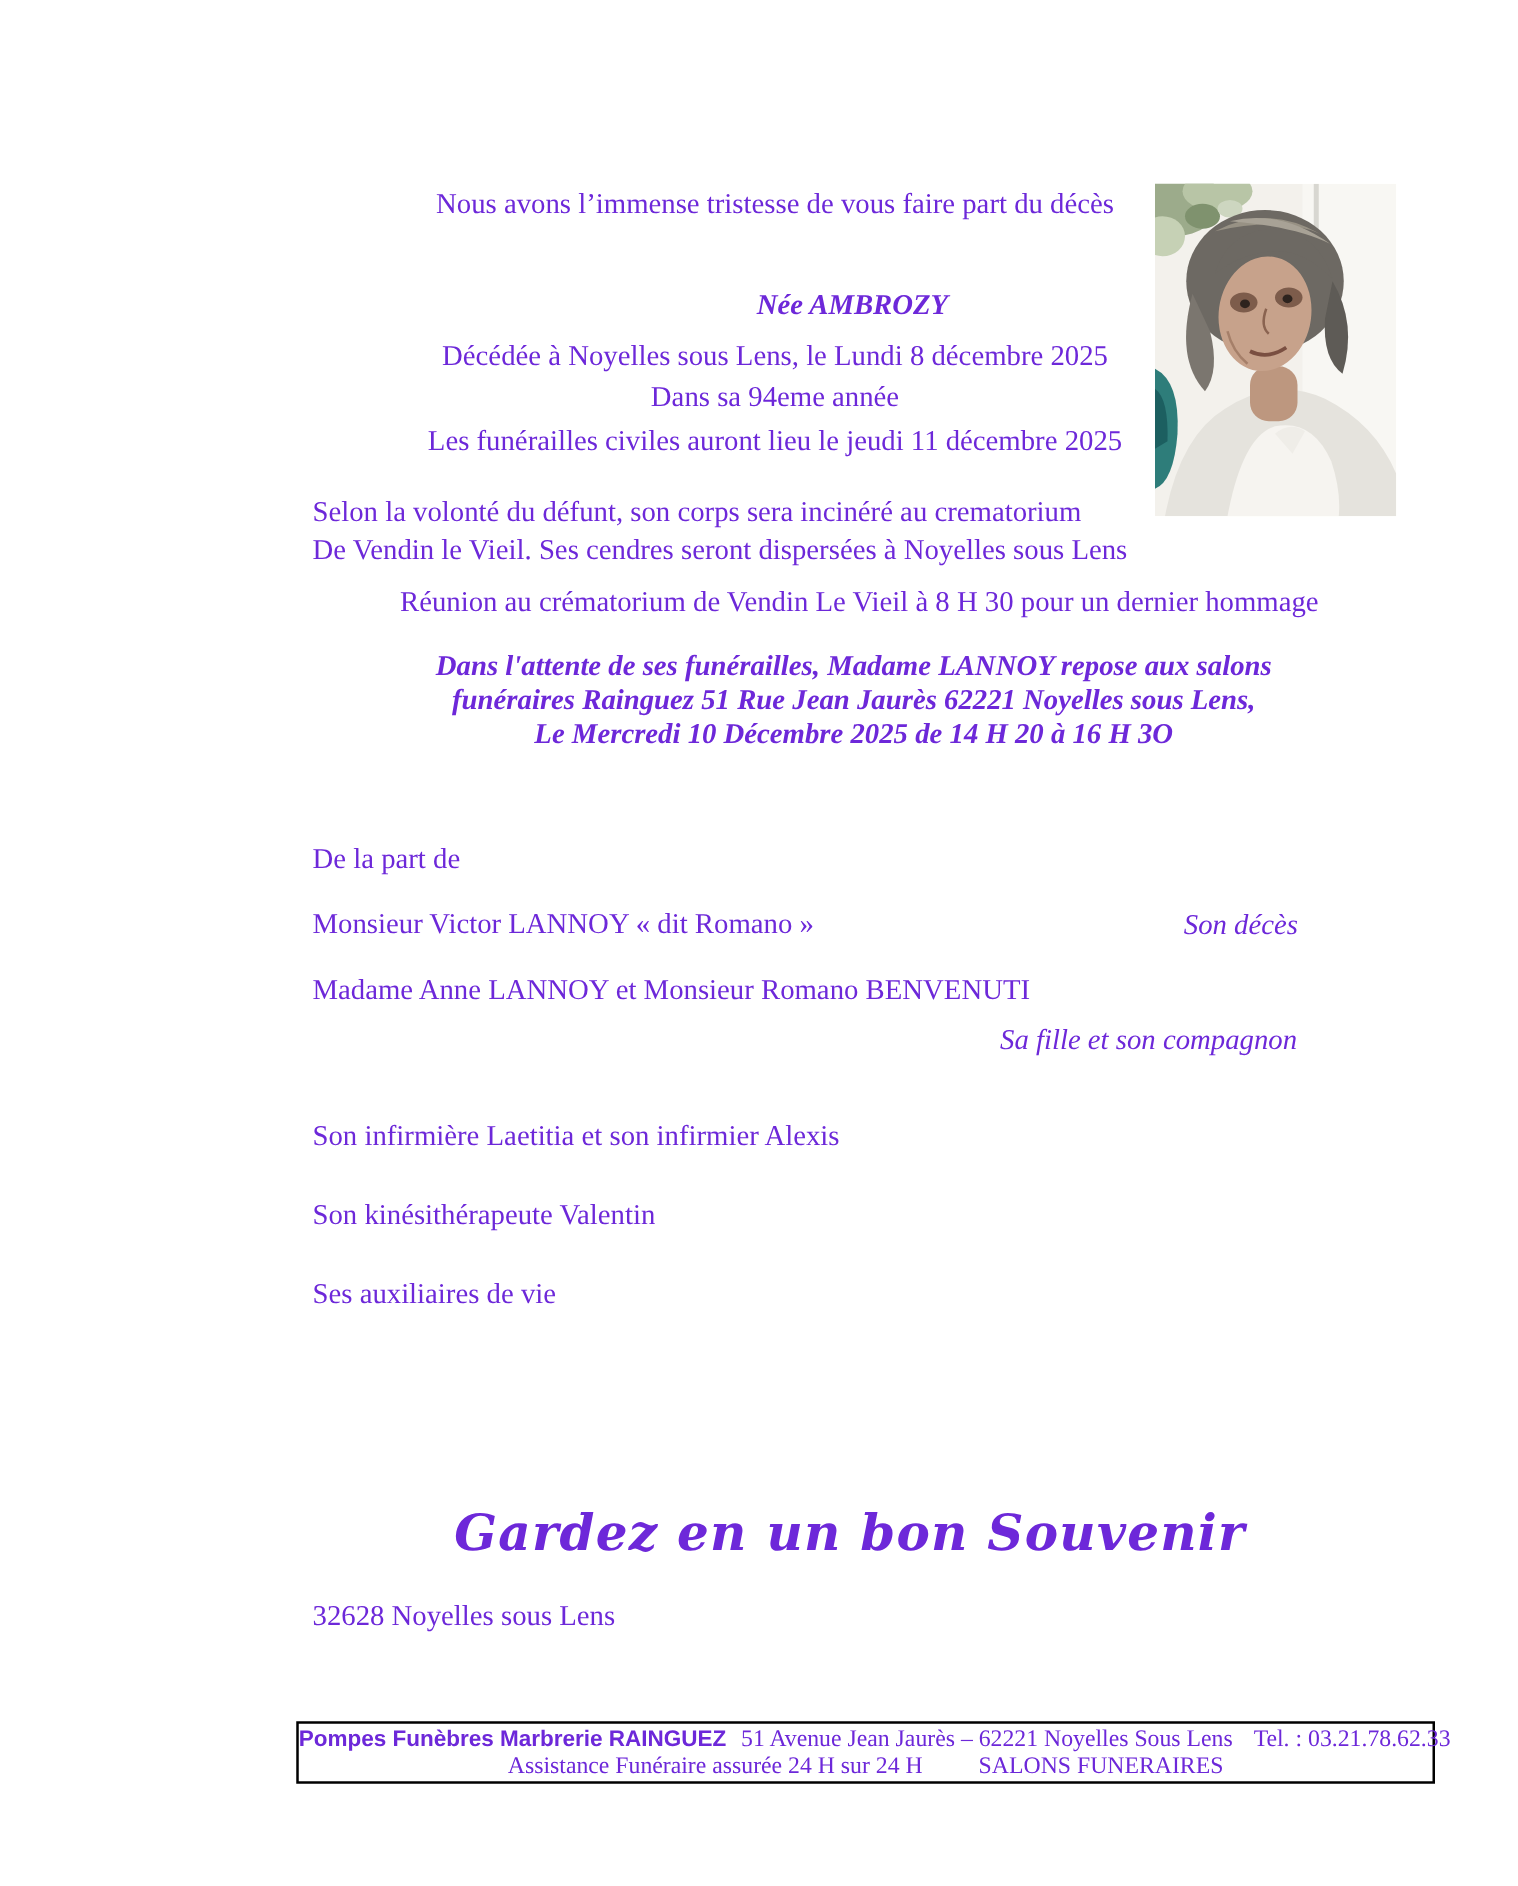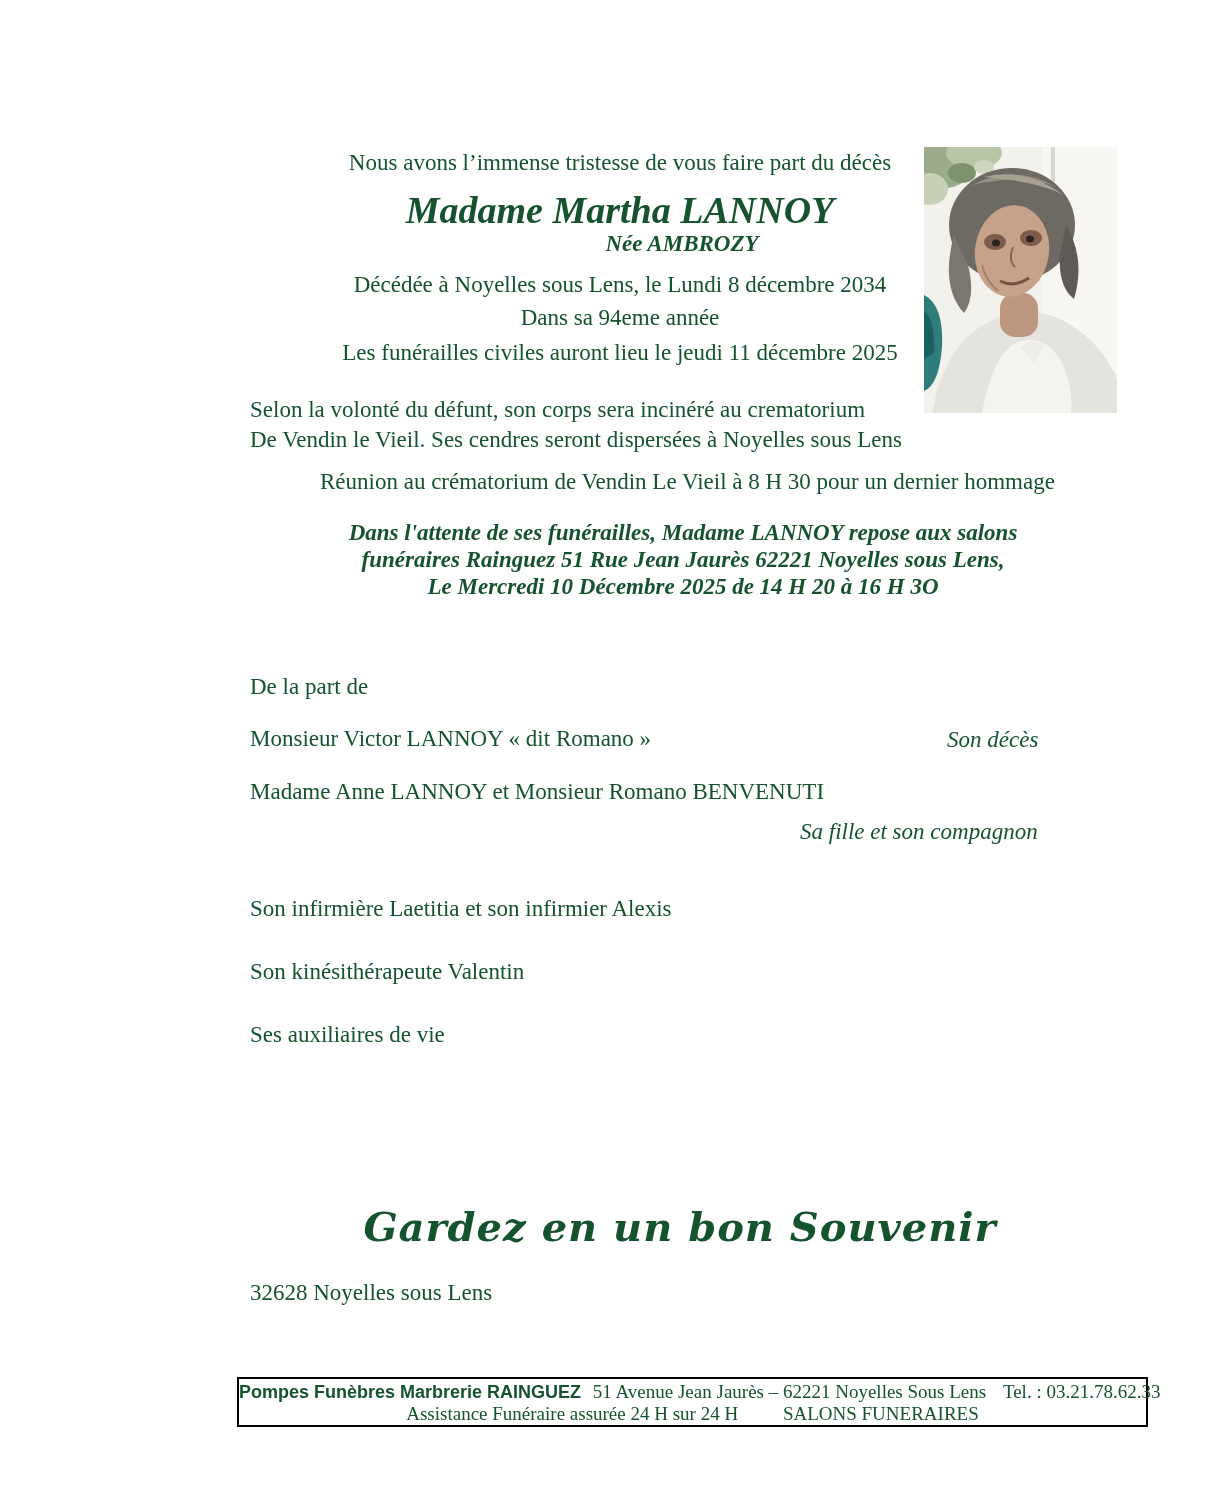--- a/index.html
+++ b/index.html
@@ -5,21 +5,21 @@
   html, body {
     margin: 0;
     padding: 0;
     background: #ffffff;
   }
   .page {
     position: relative;
     width: 1214px;
     height: 1509px;
     background: #ffffff;
-    color: #14532d;
+    color: #6d28d9;
     font-family: "Liberation Serif", serif;
     font-size: 23px;
     overflow: hidden;
   }
   .abs { position: absolute; }
   .center { text-align: center; }
   .bi { font-weight: bold; font-style: italic; }
   .it { font-style: italic; }
 
   .intro        { top: 150px; left: 250px; width: 740px; }
@@ -68,25 +68,24 @@
   .footer-phone   { margin-left: 12px; }
   .footer-salons  { margin-left: 40px; }
 </style>
 </head>
 <body>
 
 <div class="page">
 
   <div class="abs intro center">Nous avons l’immense tristesse de vous faire part du décès</div>
 
-  <div class="abs title center bi">Madame Martha LANNOY</div>
 
   <div class="abs maiden center bi">Née AMBROZY</div>
 
-  <div class="abs death center">Décédée à Noyelles sous Lens, le Lundi 8 décembre 2034</div>
+  <div class="abs death center">Décédée à Noyelles sous Lens, le Lundi 8 décembre 2025</div>
 
   <div class="abs age center">Dans sa 94eme année</div>
 
   <div class="abs funeral center">Les funérailles civiles auront lieu le jeudi 11 décembre 2025</div>
 
   <div class="abs cremation">
     <div>Selon la volonté du défunt, son corps sera incinéré au crematorium</div>
     <div>De Vendin le Vieil. Ses cendres seront dispersées à Noyelles sous Lens</div>
   </div>
 

